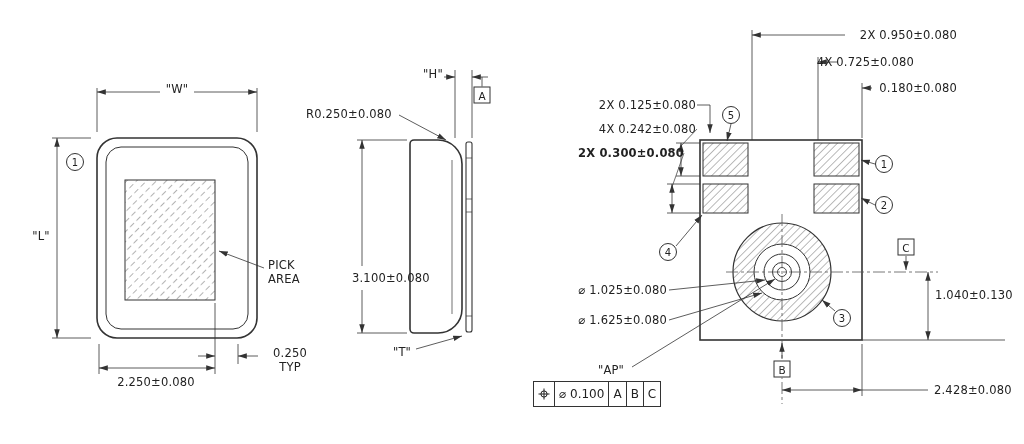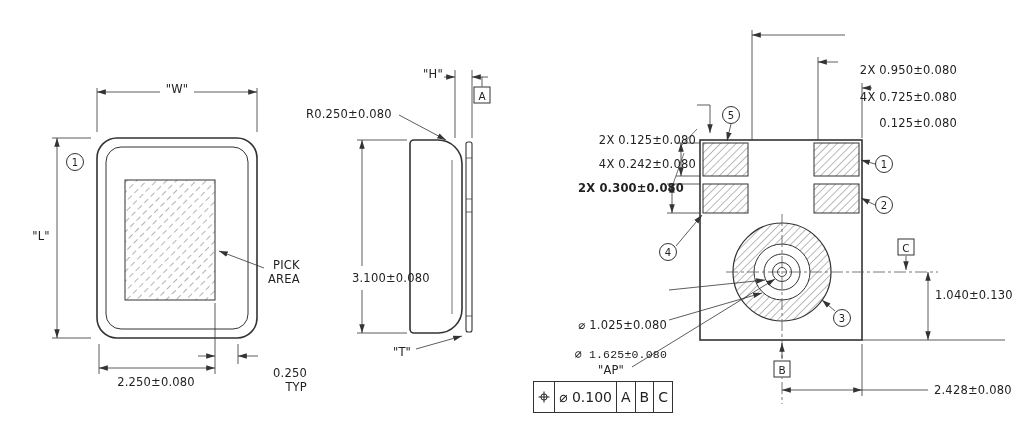--- a/index.html
+++ b/index.html
@@ -6,39 +6,39 @@
   .canvas {
     position:relative; width:1024px; height:444px; background:#ffffff;
     font-family:"DejaVu Sans", "Liberation Sans", sans-serif; overflow:hidden;
   }
   svg.geo { position:absolute; left:0; top:0; }
   .lbl {
     position:absolute; font-size:11.5px; color:#222; white-space:nowrap;
     letter-spacing:0.2px; line-height:1.25;
   }
   .c   { transform:translate(-50%,-50%); text-align:center; }
-  .r   { transform:translate(-100%,-50%); text-align:right;margin-top:35px; }
+  .r   { transform:translate(-100%,-50%); text-align:right; }
   .l   { transform:translate(0,-50%); text-align:left; }
-  .pre { white-space:pre-line;text-align:right; }
+  .pre { white-space:pre-line; }
   .balloon {
     position:absolute; width:18px; height:18px; box-sizing:border-box;
     border:1.3px solid #333; border-radius:50%; background:#fff;
     display:flex; align-items:center; justify-content:center;
     font-size:10px; color:#222; transform:translate(-50%,-50%);
   }
   .datum {
     position:absolute; width:17px; height:17px; box-sizing:border-box;
     border:1.3px solid #333; background:#fff;
     display:flex; align-items:center; justify-content:center;
     font-size:10.5px; color:#222; transform:translate(-50%,-50%);
   }
   .fcf {
-    position:absolute; display:flex; align-items:stretch; height:32px;
+    position:absolute; display:flex; align-items:stretch; height:26px;
     box-sizing:border-box; border:1.2px solid #333; background:#fff;
-    font-size:14px; color:#222;
+    font-size:12px; color:#222;
   }
   .fcf .cell {
     display:flex; align-items:center; justify-content:center;
     padding:0 4px; border-right:1.2px solid #333;
   }
   .fcf .cell:last-child { border-right:none; }
 </style>
 </head>
 <body>
 
@@ -152,39 +152,39 @@
   </svg>
 
   <div class="lbl c" style="left:177px;top:89px;">"W"</div>
   <div class="lbl c" style="left:41px;top:236px;">"L"</div>
   <div class="balloon" style="left:75px;top:162px;">
       <span>1</span>
     </div>
   <div class="lbl l pre" style="left:268px;top:272px;">PICK
 AREA</div>
   <div class="lbl c" style="left:156px;top:382px;">2.250±0.080</div>
-  <div class="lbl c pre" style="left:290px;top:360px;margin-top:20px;">0.250
+  <div class="lbl c pre" style="left:290px;top:360px;">0.250
 TYP</div>
 
   <div class="lbl c" style="left:433px;top:74px;">"H"</div>
   <div class="lbl l" style="left:306px;top:114px;">R0.250±0.080</div>
   <div class="lbl l" style="left:352px;top:278px;">3.100±0.080</div>
   <div class="lbl c" style="left:402px;top:352px;">"T"</div>
   <div class="datum" style="left:482px;top:95px;">
       <span>A</span>
     </div>
 
   <div class="lbl r" style="left:957px;top:35px;">2X 0.950±0.080</div>
-  <div class="lbl r" style="left:957px;top:62px;text-align:center;">4X 0.725±0.080</div>
-  <div class="lbl r" style="left:957px;top:88px;">0.125±0.080</div>
+  <div class="lbl r" style="left:914px;top:62px;text-align:center;">4X 0.725±0.080</div>
+  <div class="lbl r" style="left:957px;top:88px;">0.180±0.080</div>
   <div class="lbl r" style="left:696px;top:105px;">2X 0.125±0.080</div>
   <div class="lbl r" style="left:696px;top:129px;">4X 0.242±0.080</div>
   <div class="lbl r" style="left:684px;top:153px;font-weight:bold;">2X 0.300±0.080</div>
   <div class="lbl r" style="left:667px;top:290px;">⌀ 1.025±0.080</div>
-  <div class="lbl r" style="left:667px;top:320px;font-family:Liberation Mono, monospace;">⌀ 1.625±0.080</div>
+  <div class="lbl r" style="left:667px;top:320px;">⌀ 1.625±0.080</div>
   <div class="lbl c" style="left:611px;top:370px;">"AP"</div>
   <div class="lbl l" style="left:935px;top:295px;">1.040±0.130</div>
   <div class="lbl l" style="left:934px;top:390px;">2.428±0.080</div>
 
   <div class="balloon" style="left:731px;top:115px;">
       <span>5</span>
     </div>
   <div class="balloon" style="left:884px;top:164px;">
       <span>1</span>
     </div>

